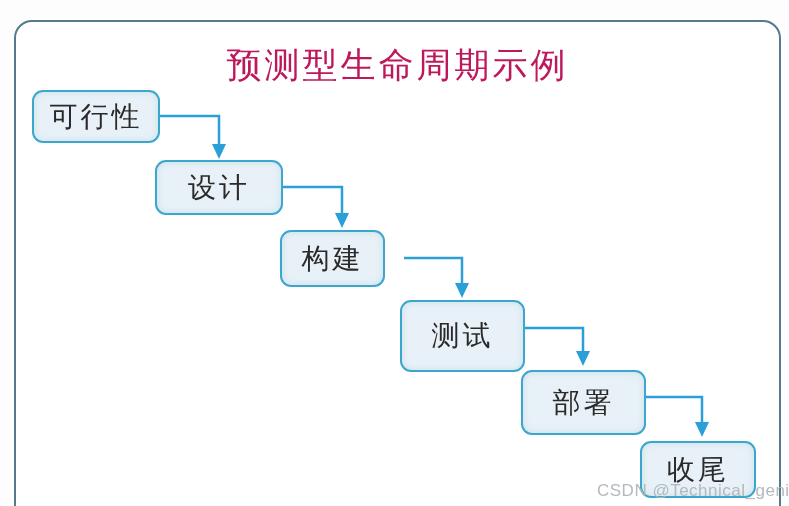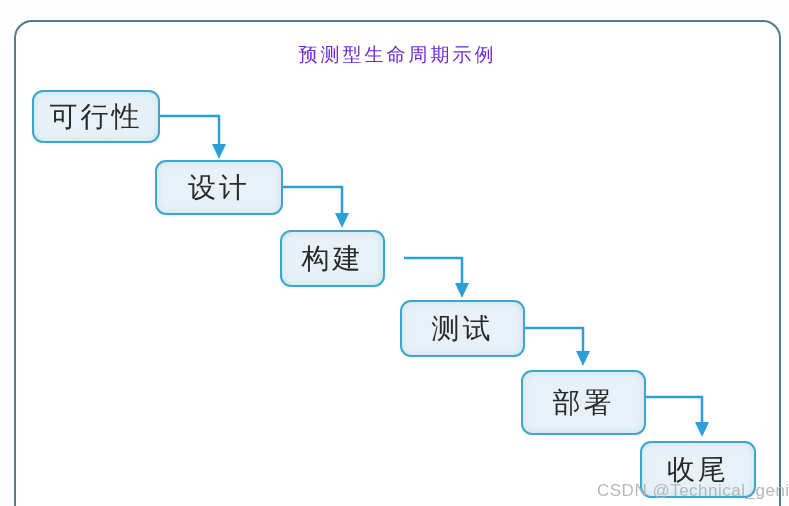--- a/index.html
+++ b/index.html
@@ -30,43 +30,43 @@
     border-radius: 18px;
     background: #ffffff;
   }
   .diagram-title {
     position: absolute;
     left: 14px;
     top: 42px;
     width: 767px;
     text-align: center;
     font-family: Liberation Mono, monospace;
-    font-size: 19px;
+    font-size: 35px;
     letter-spacing: 3px;
-    color: #6d28d9;
+    color: #be185d;
   }
   .step-box {
     position: absolute;
     box-sizing: border-box;
     border: 2.5px solid #3ba6ce;
     border-radius: 11px;
     background: #e7f1f7;
     display: flex;
     align-items: center;
     justify-content: center;
     font-family: "Liberation Serif", "DejaVu Serif", serif;
     font-size: 28px;
     letter-spacing: 3px;
     color: #2a2a2a;
     box-shadow: inset 0 0 6px rgba(120,170,195,0.25);
   }
   .box-1 { left: 32px;  top: 90px;  width: 128px; height: 53px; }
   .box-2 { left: 155px; top: 160px; width: 128px; height: 55px; }
   .box-3 { left: 280px; top: 230px; width: 105px; height: 57px; }
-  .box-4 { left: 400px; top: 300px; width: 125px; height: 57px; }
+  .box-4 { left: 400px; top: 300px; width: 125px; height: 72px; }
   .box-5 { left: 521px; top: 370px; width: 125px; height: 65px; }
   .box-6 { left: 640px; top: 441px; width: 116px; height: 57px; }
   svg.connectors {
     position: absolute;
     left: 0; top: 0;
     width: 789px; height: 506px;
     pointer-events: none;
   }
   .watermark {
     position: absolute;

